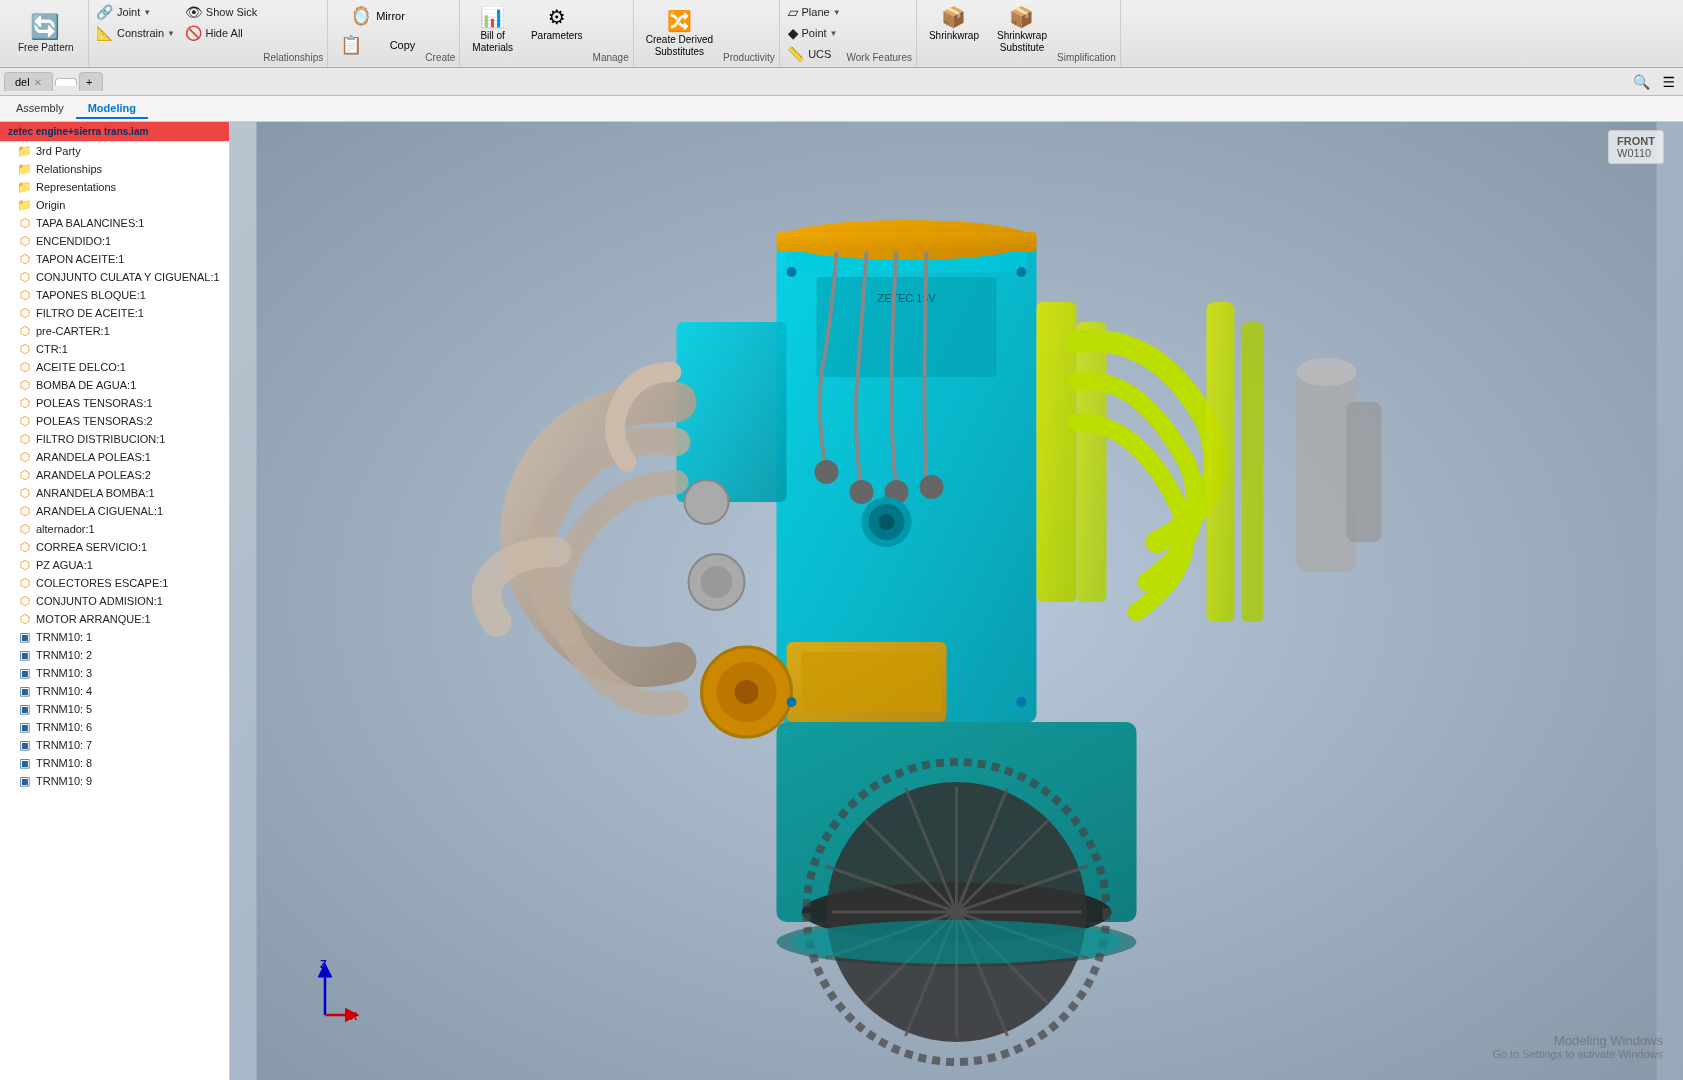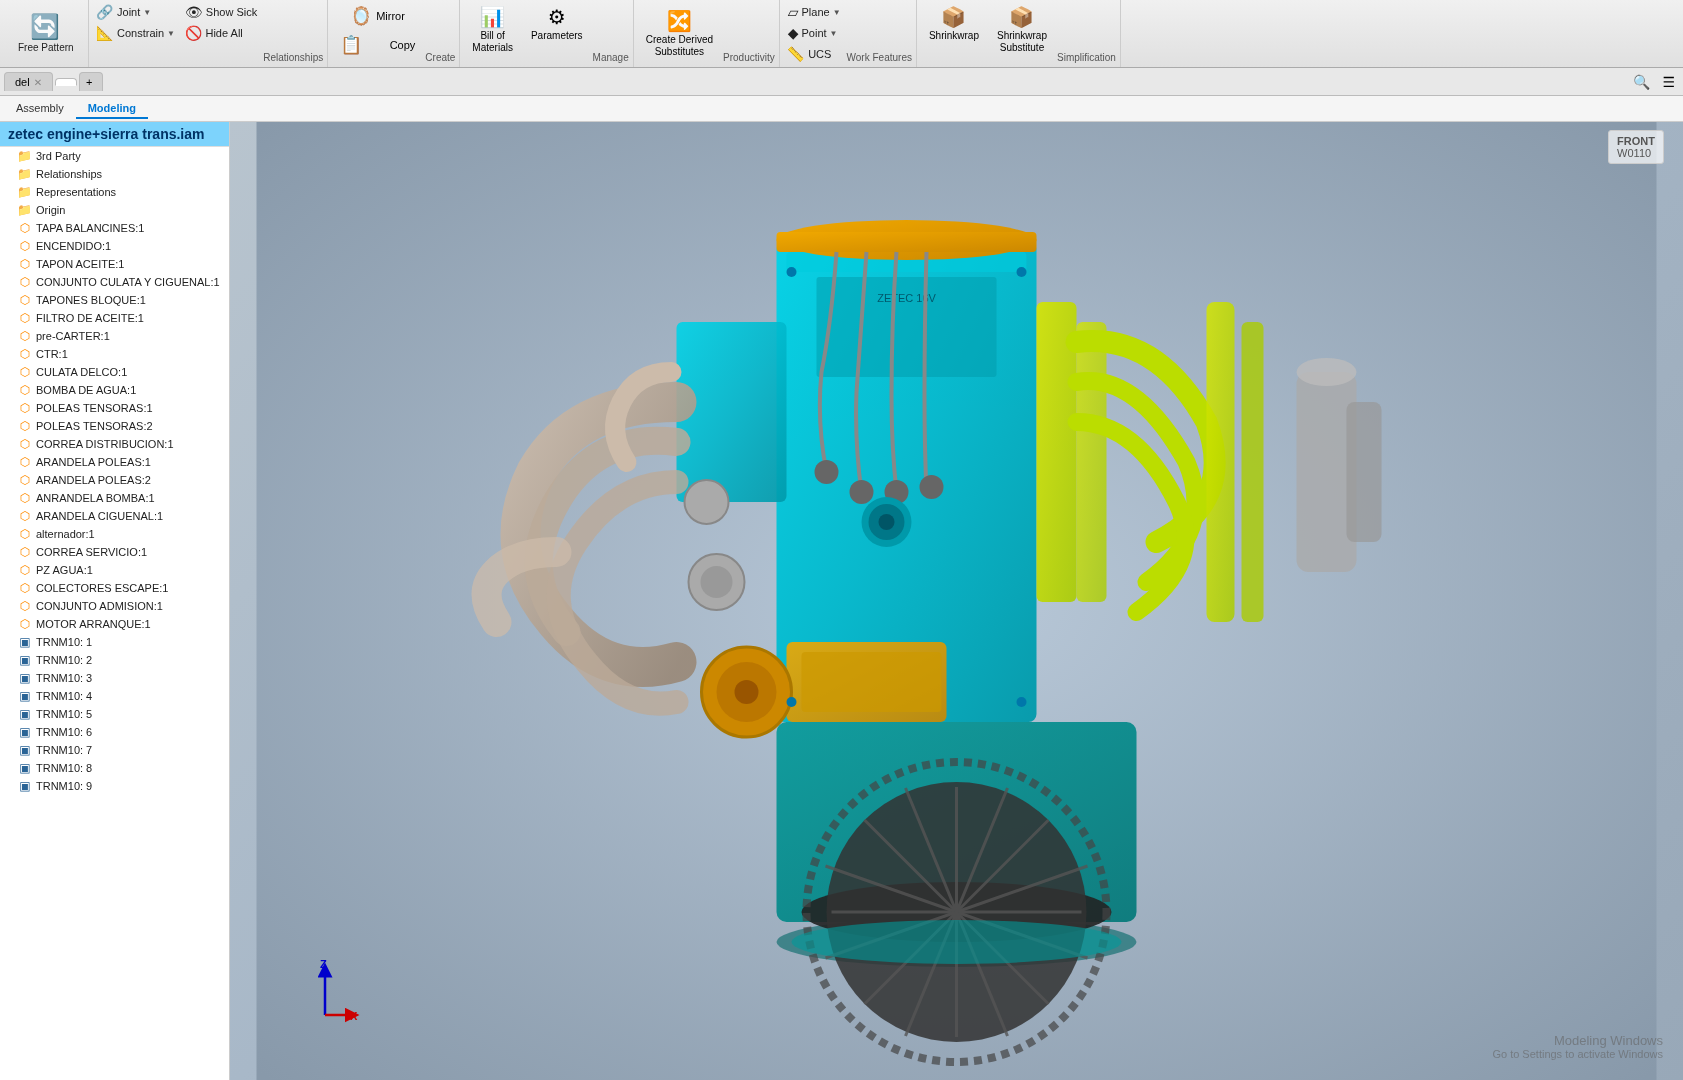--- a/index.html
+++ b/index.html
@@ -110,24 +110,24 @@
     .sidebar {
       width: 230px;
       background: #fff;
       border-right: 1px solid #ccc;
       overflow-y: auto;
       overflow-x: hidden;
       flex-shrink: 0;
     }
     .sidebar-header {
       padding: 4px 8px;
-      font-size: 14px;
+      font-size: 10px;
       font-weight: 600;
       color: #003366;
-      background: #7dd3fc;
+      background: #ef4444;
       border-bottom: 1px solid #ddd;
     }
     .sidebar-item {
       display: flex;
       align-items: center;
       padding: 2px 6px;
       font-size: 11px;
       color: #222;
       cursor: pointer;
       gap: 4px;
@@ -415,37 +415,37 @@
     <div class="sidebar-item indent-1">
       <span class="item-icon icon-assembly">⬡</span>
       <span>pre-CARTER:1</span>
     </div>
     <div class="sidebar-item indent-1">
       <span class="item-icon icon-assembly">⬡</span>
       <span>CTR:1</span>
     </div>
     <div class="sidebar-item indent-1">
       <span class="item-icon icon-assembly">⬡</span>
-      <span>CULATA DELCO:1</span>
+      <span>ACEITE DELCO:1</span>
     </div>
     <div class="sidebar-item indent-1">
       <span class="item-icon icon-assembly">⬡</span>
       <span>BOMBA DE AGUA:1</span>
     </div>
     <div class="sidebar-item indent-1">
       <span class="item-icon icon-assembly">⬡</span>
       <span>POLEAS TENSORAS:1</span>
     </div>
     <div class="sidebar-item indent-1">
       <span class="item-icon icon-assembly">⬡</span>
       <span>POLEAS TENSORAS:2</span>
     </div>
     <div class="sidebar-item indent-1">
       <span class="item-icon icon-assembly">⬡</span>
-      <span>CORREA DISTRIBUCION:1</span>
+      <span>FILTRO DISTRIBUCION:1</span>
     </div>
     <div class="sidebar-item indent-1">
       <span class="item-icon icon-assembly">⬡</span>
       <span>ARANDELA POLEAS:1</span>
     </div>
     <div class="sidebar-item indent-1">
       <span class="item-icon icon-assembly">⬡</span>
       <span>ARANDELA POLEAS:2</span>
     </div>
     <div class="sidebar-item indent-1">

